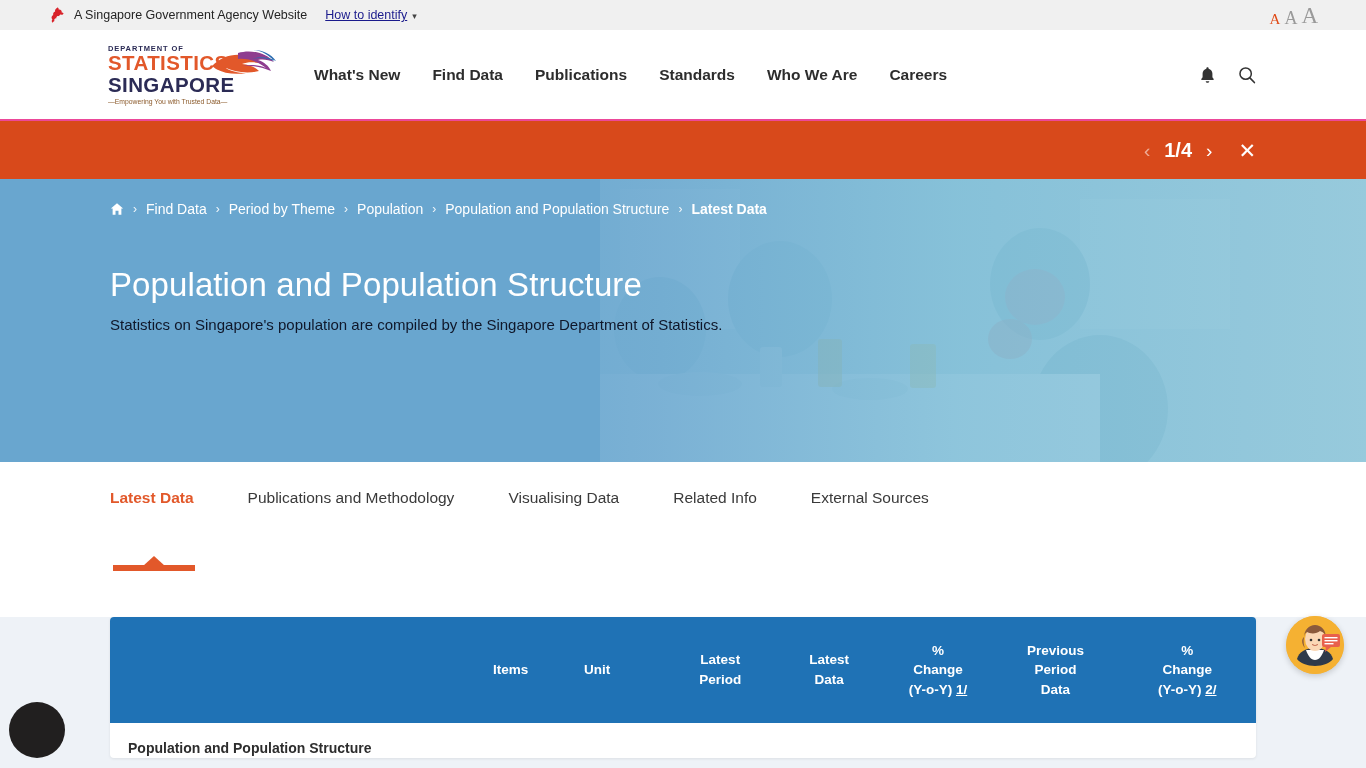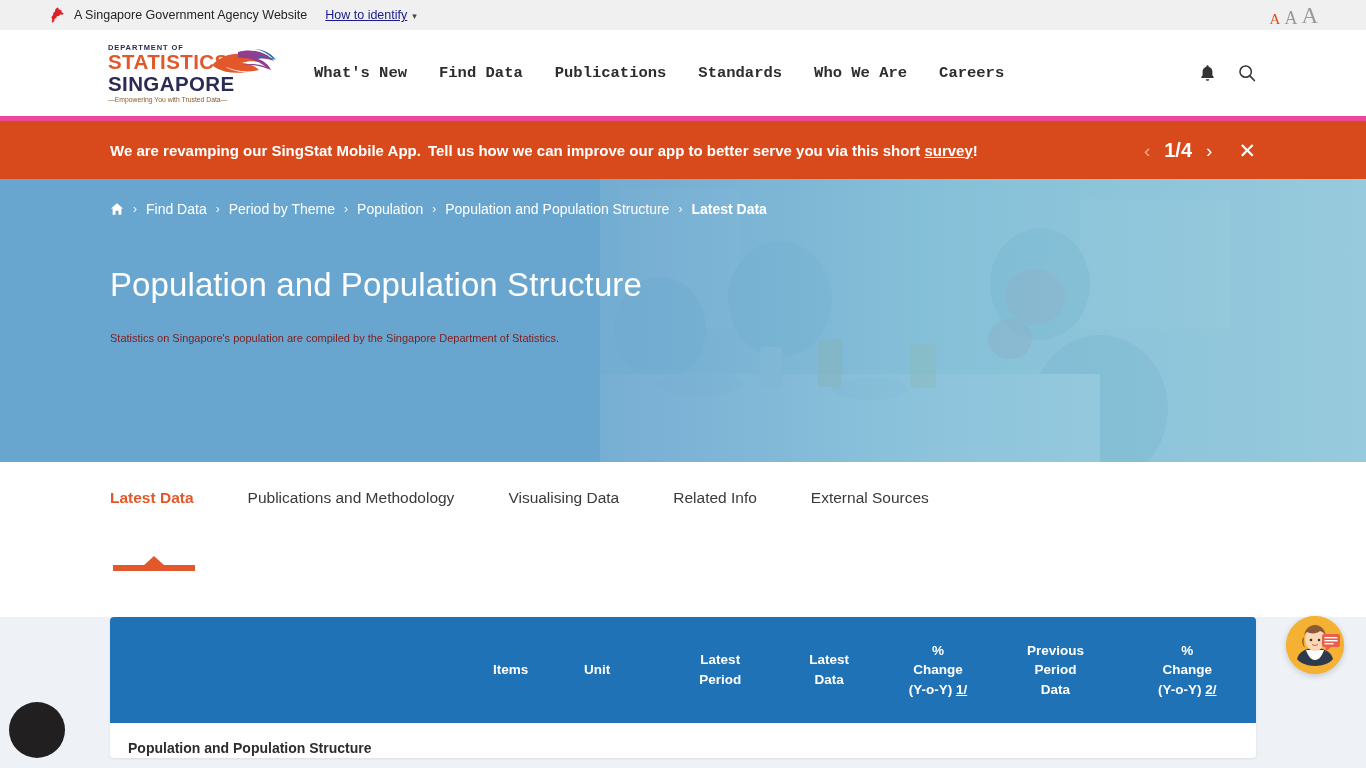--- a/index.html
+++ b/index.html
@@ -31,37 +31,37 @@
   .font-sizes span { line-height:1; font-family:"Liberation Serif", serif; color:#9a9a9a; cursor:pointer; }
   .fs-a1 { font-size:15px; color:#e04a16 !important; }
   .fs-a2 { font-size:18px; }
   .fs-a3 { font-size:23px; }
 
   
   .header {
     height:91px; background:#fff;
     display:flex; align-items:center;
     padding:0 110px 0 108px;
-    border-bottom:5px solid #ec4899;
+    border-bottom:2px solid #ec4899;
   }
   .logo { width:160px; flex:none; position:relative; }
   .logo .dept { font-size:7.5px; letter-spacing:.9px; color:#2b2b55; font-weight:bold; }
   .logo .stat {
     font-size:20.5px; font-weight:bold; letter-spacing:.4px;
     color:#e2582a; line-height:1.02;
   }
   .logo .sing {
     font-size:20.5px; font-weight:bold; letter-spacing:.4px;
     color:#2b2b55; line-height:1.05;
   }
   .logo .tag { font-size:6.8px; color:#8b5a2b; margin-top:2px; white-space:nowrap; }
   .logo .tag:before, .logo .tag:after { content:"—"; color:#8b5a2b; }
   .logo-swoosh { position:absolute; right:-10px; top:4px; }
 
-  .nav { display:flex; align-items:center; gap:0; margin-left:30px;font-family:Liberation Mono, monospace; }
+  .nav { display:flex; align-items:center; gap:0; margin-left:30px; }
   .nav a {
     font-size:15.5px; font-weight:bold; color:#2d2d2d;
     text-decoration:none; padding:0 16px; white-space:nowrap;
   }
   .header-icons { margin-left:auto; display:flex; align-items:center; gap:22px; }
   .ico-btn { cursor:pointer; display:flex; align-items:center; }
 
   
   .banner {
     height:58px; background:#d8491b; color:#fff;
@@ -92,21 +92,21 @@
     display:flex; align-items:center; gap:0;
     padding-top:22px; font-size:14px; color:#ffffff;
   }
   .breadcrumb a { color:#fff; text-decoration:none; }
   .breadcrumb .sep { margin:0 9px; opacity:.9; font-size:12px; }
   .breadcrumb .current { font-weight:bold; }
   .hero-title {
     margin-top:49px; font-size:33px; color:#fff; font-weight:400;
     letter-spacing:.1px;
   }
-  .hero-sub { margin-top:28px; font-size:11px; color:#7f1d1d; }
+  .hero-sub { margin-top:12px; font-size:15px; color:#0f172a; }
 
   
   .tabs-wrap { background:#fff; height:112px; padding:0 110px; position:relative; }
   .tabs { display:flex; align-items:center; height:72px; }
   .tab {
     font-size:15.5px; color:#3a3a3a; cursor:pointer;
     padding:0 0; margin-right:54px; white-space:nowrap;
   }
   .tab.active { color:#e2582a; font-weight:bold; }
   .tab-underline {
@@ -198,24 +198,20 @@
     <div class="ico-btn">
       <svg width="18" height="18" viewBox="0 0 20 20">
         <circle cx="8.5" cy="8.5" r="6.3" fill="none" stroke="#333" stroke-width="1.7"></circle>
         <line x1="13.2" y1="13.2" x2="18.2" y2="18.4" stroke="#333" stroke-width="1.8" stroke-linecap="round"></line>
       </svg>
     </div>
   </div>
 </div>
 
 <div class="banner">
-  <div class="banner-msg">
-    <span>We are revamping our SingStat Mobile App.</span><span class="sp"></span><span>Tell us how we can improve our app to better serve you via this short</span>
-    <a href="#">survey</a><span>!</span>
-  </div>
   <div class="banner-ctrls">
     <div class="bn-chev dim">‹</div>
     <div class="bn-count">1/4</div>
     <div class="bn-chev">›</div>
     <div class="bn-close">✕</div>
   </div>
 </div>
 
 <div class="hero">
   <svg class="hero-photo" viewBox="0 0 1366 283" preserveAspectRatio="none">

